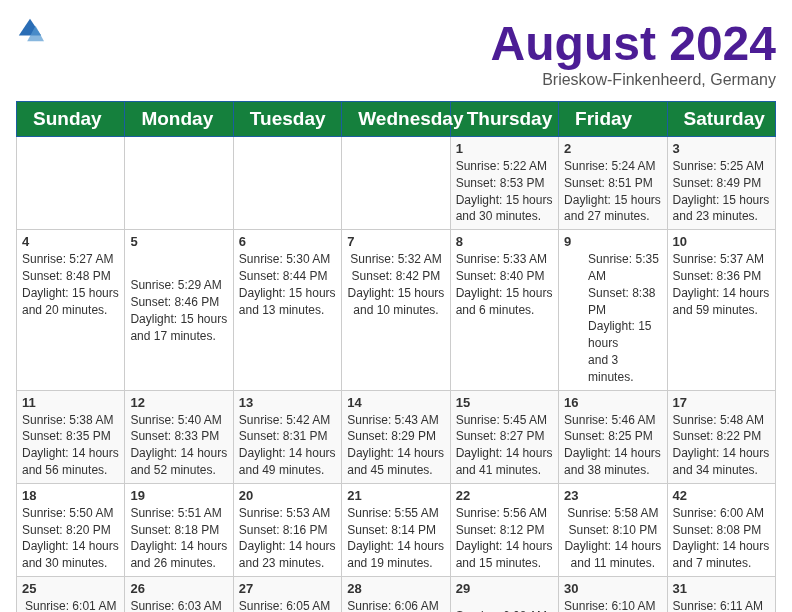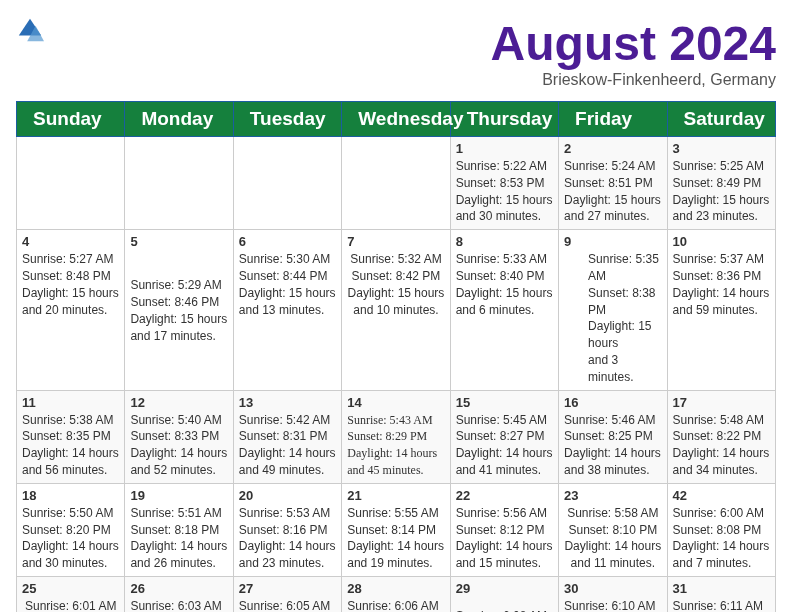--- a/index.html
+++ b/index.html
@@ -232,21 +232,21 @@
         </td>
         <td>
           <div class="day-number">13</div>
           <div class="day-info" style="white-space: pre-line;">Sunrise: 5:42 AM
 Sunset: 8:31 PM
 Daylight: 14 hours
 and 49 minutes.</div>
         </td>
         <td>
           <div class="day-number">14</div>
-          <div class="day-info" style="white-space: pre-line; font-family: Liberation Serif, serif;">Sunrise: 5:43 AM
+          <div class="day-info" style="white-space: pre-line;">Sunrise: 5:43 AM
 Sunset: 8:29 PM
 Daylight: 14 hours
 and 45 minutes.</div>
         </td>
         <td>
           <div class="day-number">15</div>
           <div class="day-info" style="white-space: pre-line;">Sunrise: 5:45 AM
 Sunset: 8:27 PM
 Daylight: 14 hours
 and 41 minutes.</div>

